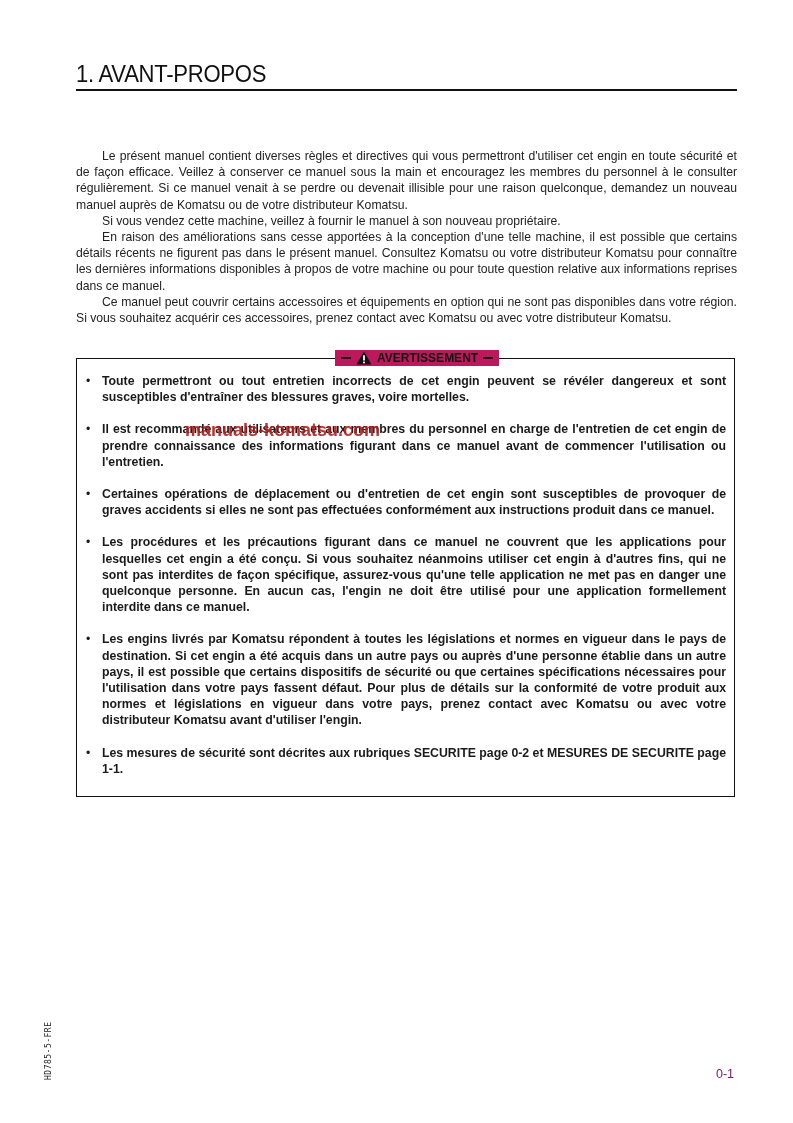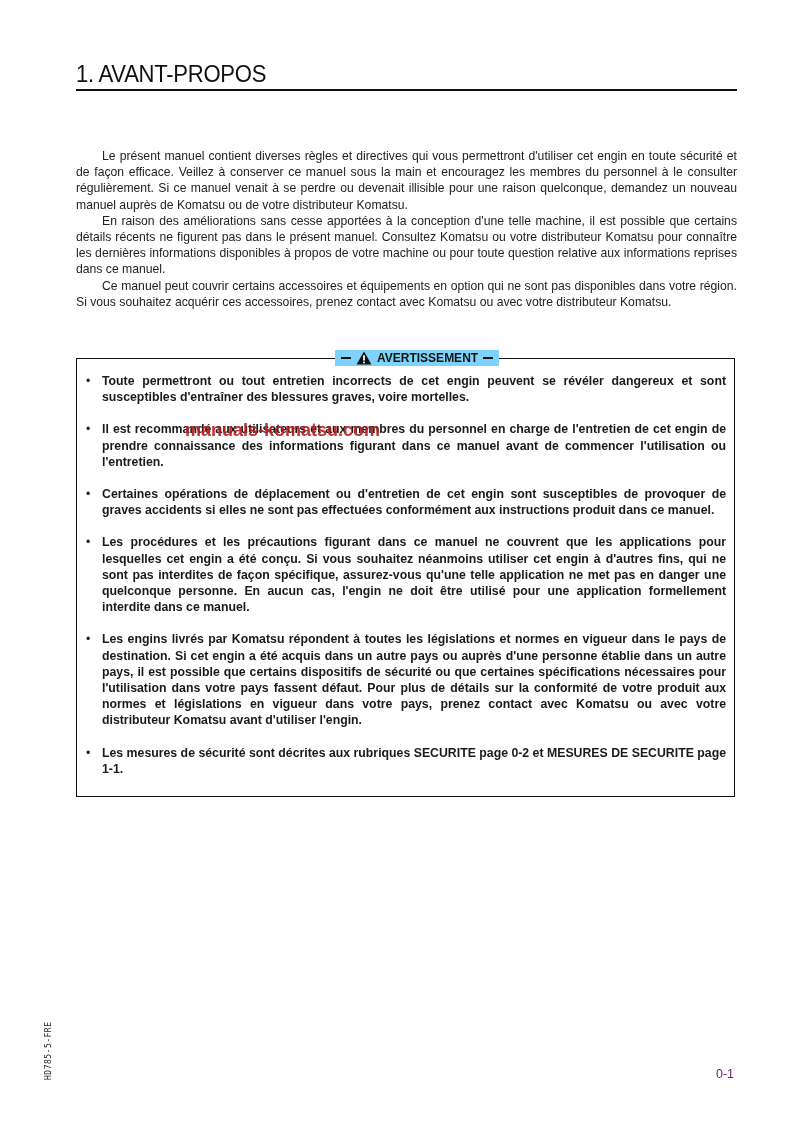--- a/index.html
+++ b/index.html
@@ -19,21 +19,21 @@
   .intro {
     position: absolute; left: 76px; top: 148px; width: 661px;
     font-size: 12.2px; line-height: 16.2px; text-align: justify; color: #222;
   }
   .intro p { margin: 0; text-indent: 26px; }
   .warn-box {
     position: absolute; left: 76px; top: 358px; width: 659px; height: 439px;
     border: 1.5px solid #111; box-sizing: border-box;
   }
   .warn-header {
-    position: absolute; left: 335px; top: 350px; background: #7dd3fc;
+    position: absolute; left: 335px; top: 350px; background: #be185d;
     padding: 0 6px; display: flex; align-items: center; gap: 5px;
     font-size: 12px; font-weight: bold; color: #111; line-height: 16px;
   }
   .warn-header .dash { display: inline-block; width: 10px; height: 1.5px; background:#111; }
   .warn-icon { width: 16px; height: 14px; display:inline-block; }
   .warn-list {
     position: absolute; left: 86px; top: 373px; width: 640px;
     margin: 0; padding: 0; list-style: none;
     font-size: 12.3px; font-weight: bold; line-height: 16.2px; color: #1a1a1a;
   }
@@ -61,20 +61,21 @@
   }
 </style>
 </head>
 <body>
 
 <h1 class="page-title">1. AVANT-PROPOS</h1>
 <div class="title-rule"></div>
 
 <div class="intro">
   <p>Le présent manuel contient diverses règles et directives qui vous permettront d'utiliser cet engin en toute sécurité et de façon efficace. Veillez à conserver ce manuel sous la main et encouragez les membres du personnel à le consulter régulièrement. Si ce manuel venait à se perdre ou devenait illisible pour une raison quelconque, demandez un nouveau manuel auprès de Komatsu ou de votre distributeur Komatsu.</p>
+  <p>Si vous vendez cette machine, veillez à fournir le manuel à son nouveau propriétaire.</p>
   <p>En raison des améliorations sans cesse apportées à la conception d'une telle machine, il est possible que certains détails récents ne figurent pas dans le présent manuel. Consultez Komatsu ou votre distributeur Komatsu pour connaître les dernières informations disponibles à propos de votre machine ou pour toute question relative aux informations reprises dans ce manuel.</p>
   <p>Ce manuel peut couvrir certains accessoires et équipements en option qui ne sont pas disponibles dans votre région. Si vous souhaitez acquérir ces accessoires, prenez contact avec Komatsu ou avec votre distributeur Komatsu.</p>
 </div>
 
 <div class="warn-box"></div>
 
 <div class="warn-header">
   <span class="dash"></span>
   <span class="warn-icon">
     <svg width="16" height="14" viewBox="0 0 16 14">

